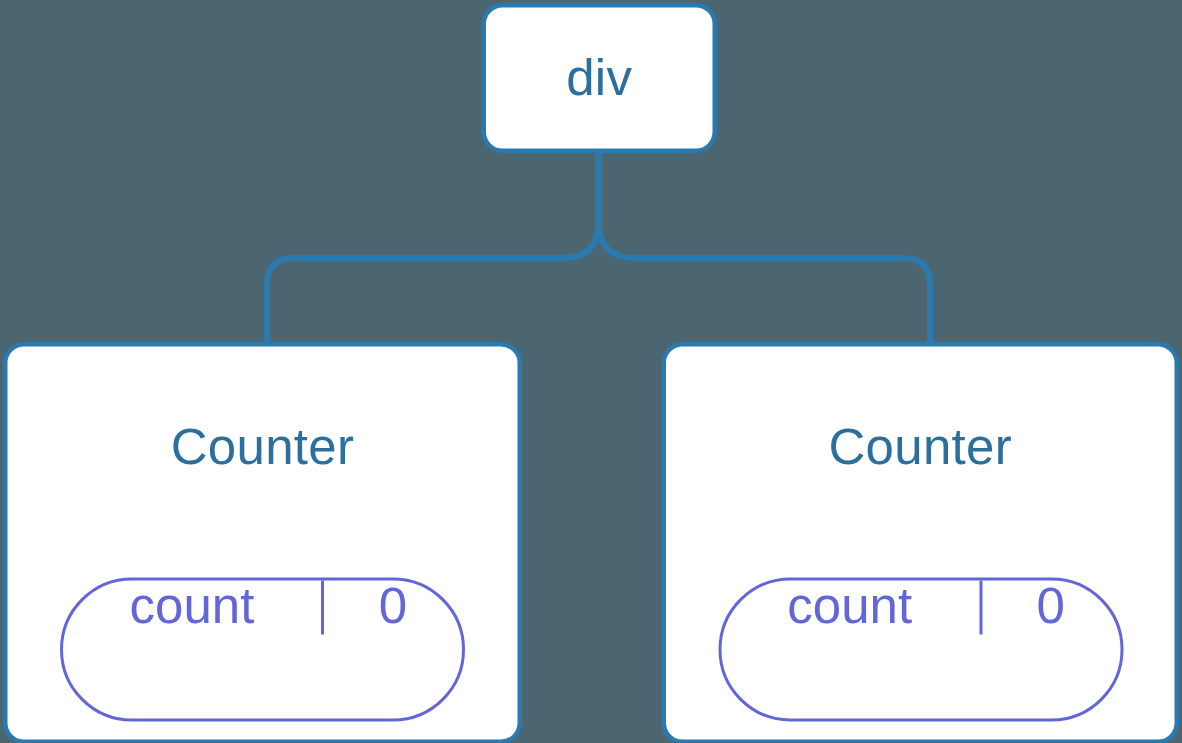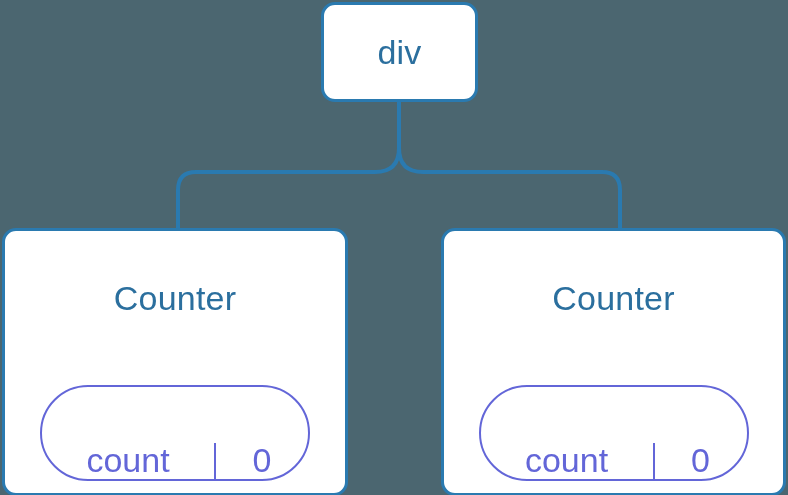--- a/index.html
+++ b/index.html
@@ -83,21 +83,21 @@
   }
 
   
   .state-pill {
     margin-top: 28px;
     height: 96px;
     border: 2px solid #6366d8;
     border-radius: 48px;
     box-sizing: border-box;
     display: flex;
-    align-items: flex-end;
+    align-items: flex-start;
     background: #ffffff;
   }
   .pill-key,
   .pill-value {
     display: flex;
     align-items: center;
     justify-content: center;
     font-size: 34px;
     color: #6366d8;
     line-height: 1;

